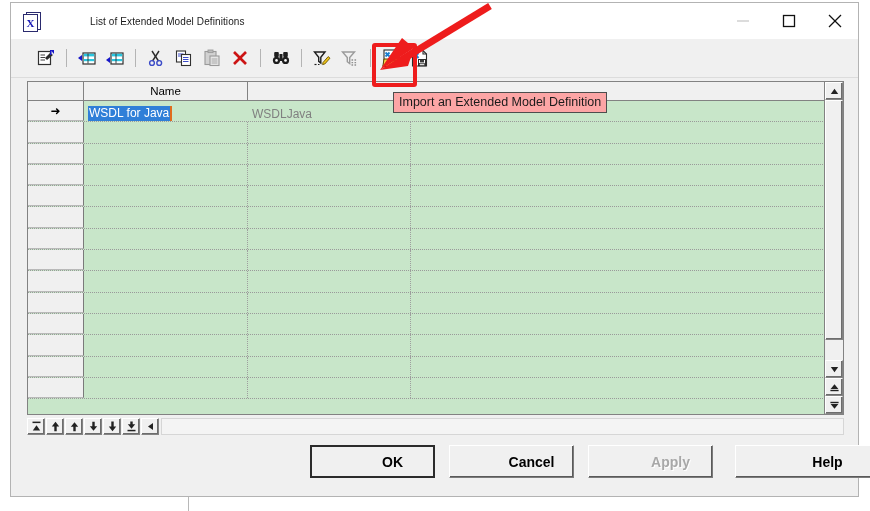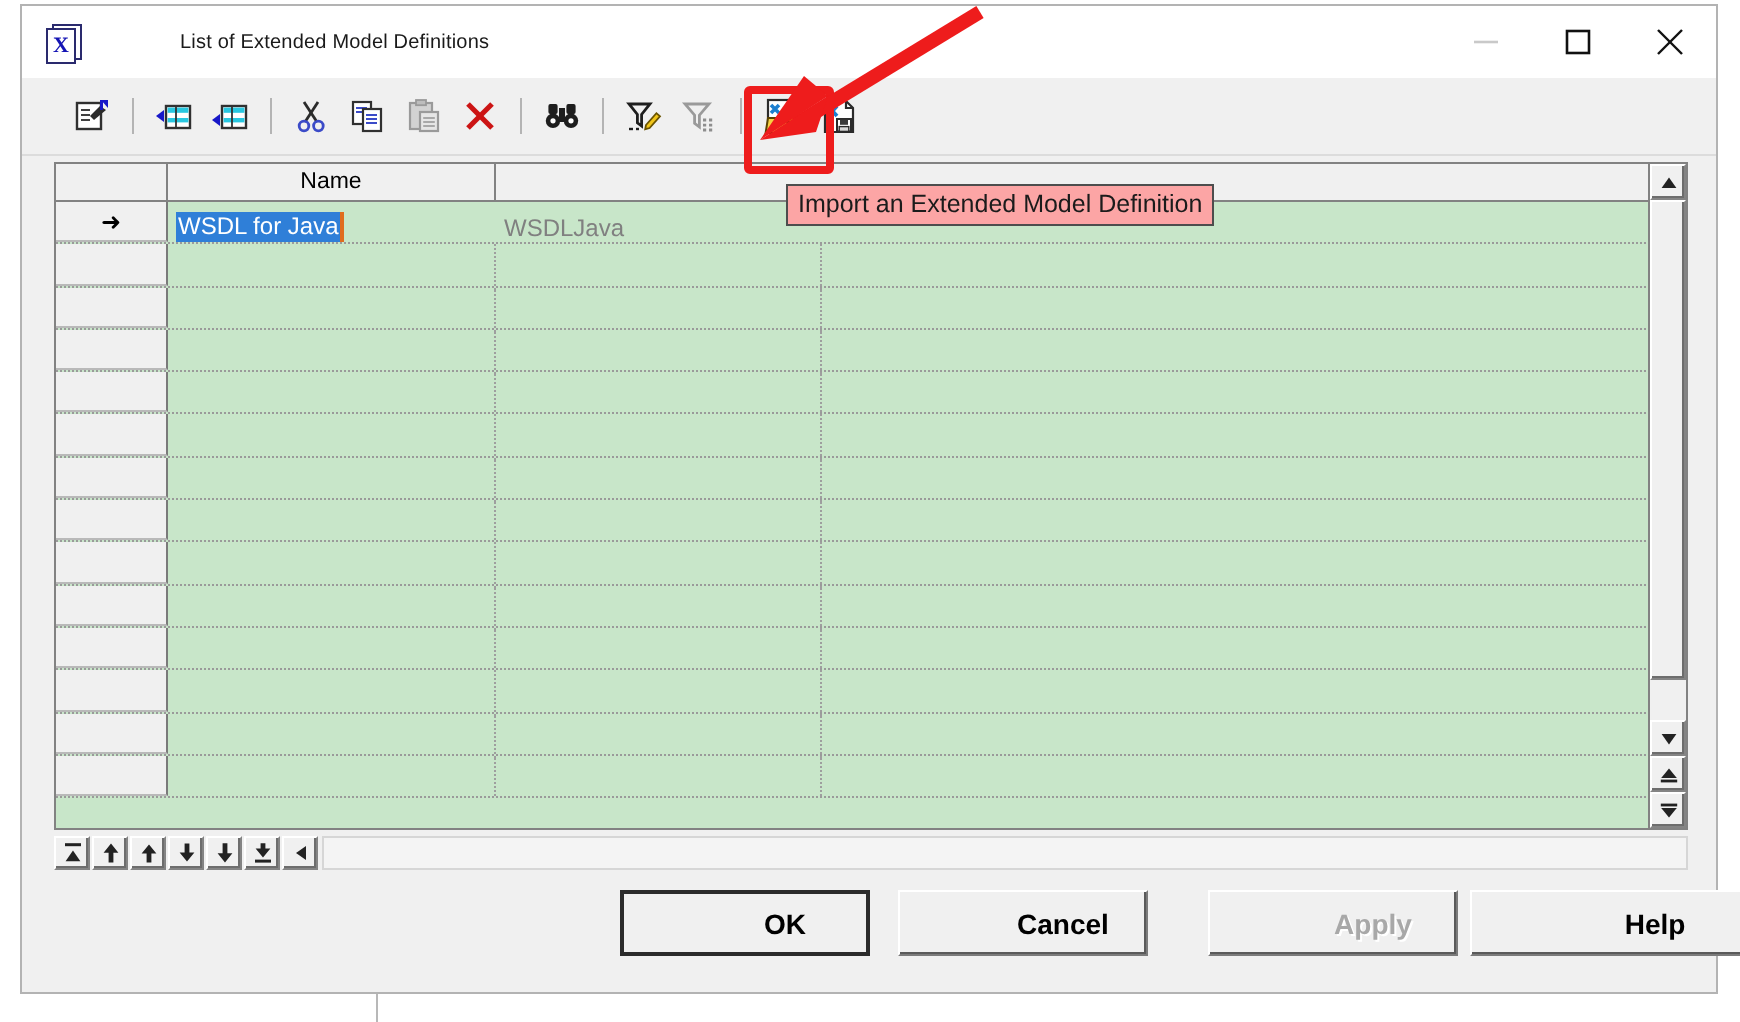--- a/index.html
+++ b/index.html
@@ -206,21 +206,21 @@
     border:1px solid #ffffff;
     border-right-color:#7b7b7b;border-bottom-color:#7b7b7b;
     box-shadow:inset -1px -1px 0 #5a5a5a, 0 0 0 0 transparent;
     box-sizing:border-box;
     display:flex;align-items:center;justify-content:center;
     font-size:14px;font-weight:bold;color:#000;
     font-family:"Liberation Sans", sans-serif;
     padding-left:40px;
   }
   .btn.focus{border:2px solid #2b2b2b;box-shadow:none;}
-  .btn.disabled{color:#a8a8a8;text-shadow:1px 1px 0 #ffffff;margin-left:16px;}
+  .btn.disabled{color:#a8a8a8;text-shadow:1px 1px 0 #ffffff;}
   #btn-ok{left:299px;width:125px;}
   #btn-cancel{left:438px;width:125px;}
   #btn-apply{left:577px;width:125px;}
   #btn-help{left:724px;width:145px;}
 </style>
 </head>
 <body>
 
 <div id="backdrop">
   <div class="bd-line-h"></div>

